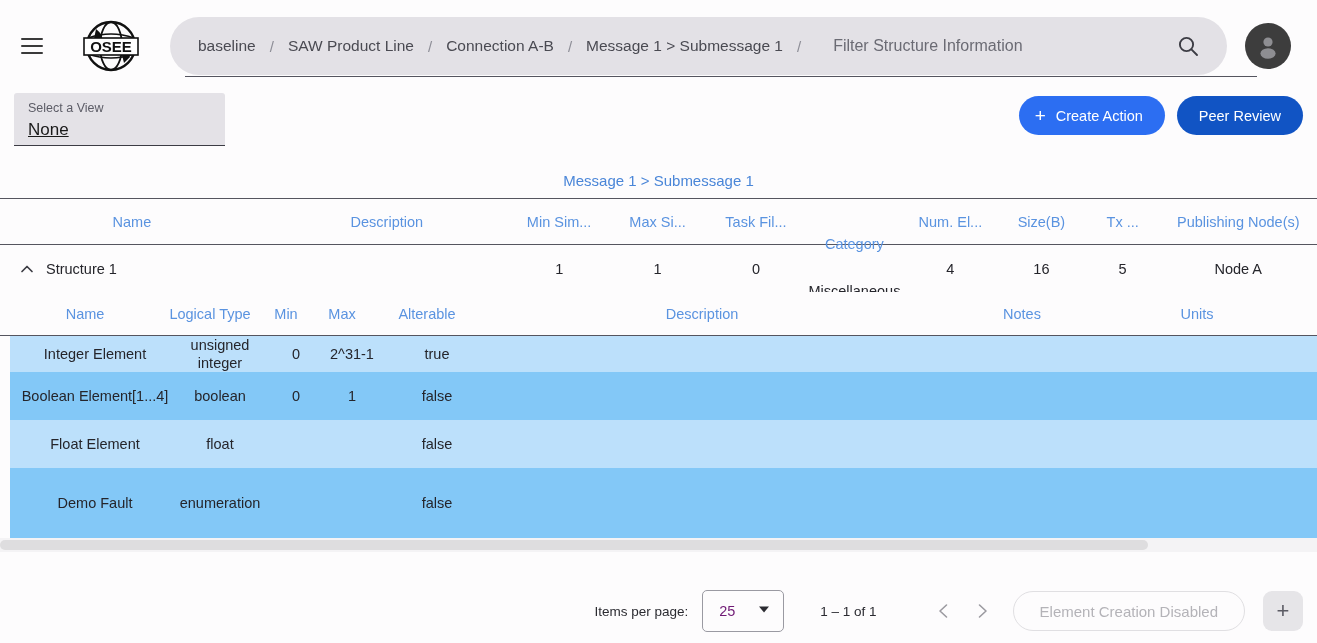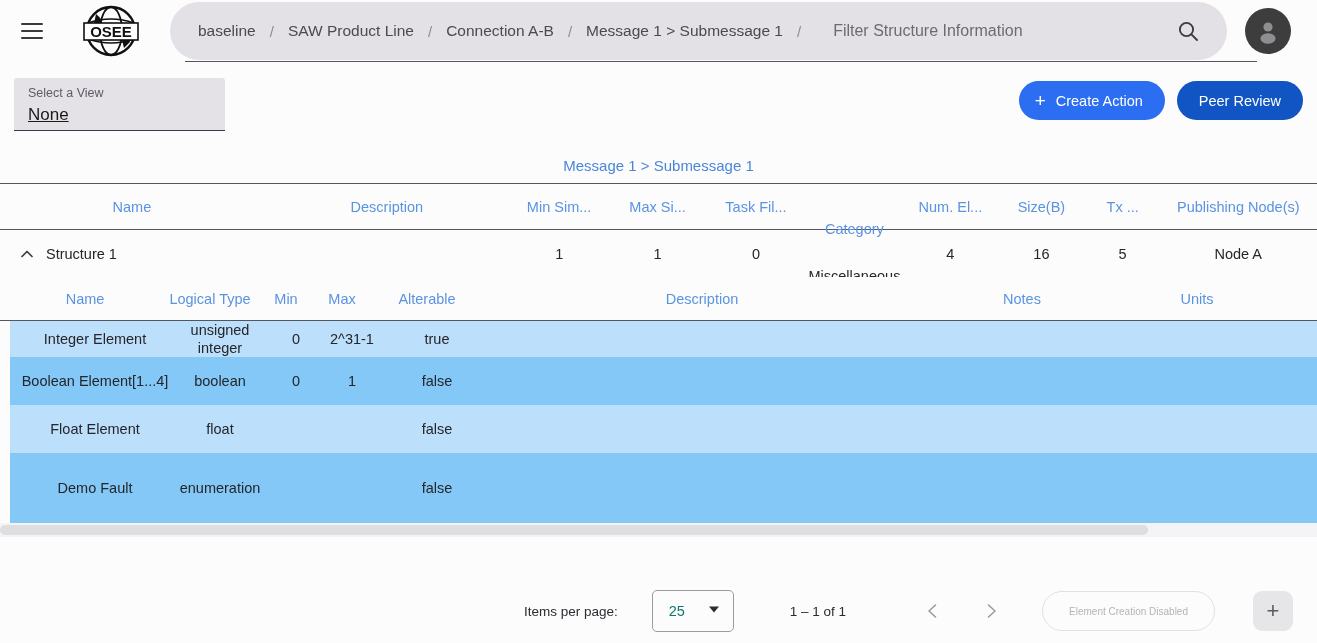--- a/index.html
+++ b/index.html
@@ -14,20 +14,21 @@
     position: relative;
   }
 
   
   .topbar {
     height: 62px;
     display: flex;
     align-items: center;
     background: #fdfcfd;
     position: relative;
+    margin-top: 15px;
   }
   .hamburger {
     width: 44px; height: 44px;
     margin-left: 10px;
     display: flex; flex-direction: column;
     align-items: center; justify-content: center;
     gap: 5px;
     cursor: pointer;
   }
   .hamburger span {
@@ -301,60 +302,59 @@
   }
 
   
   .paginator {
     position: absolute;
     left: 0; right: 0; bottom: 0;
     height: 64px;
     display: flex;
     align-items: center;
     justify-content: flex-end;
-    padding-right: 24px;
+    padding-right: 14px;
     background: #fdfcfd;
-    gap: 20px;
   }
   .pg-label {
     font-size: 13.5px;
     color: #2b2b31;
     margin-right: 14px;
   }
   .pg-select {
     width: 82px; height: 42px;
     border: 1px solid #9a9aa2;
     border-radius: 5px;
     display: flex;
     align-items: center;
     justify-content: space-between;
     padding: 0 12px 0 16px;
     cursor: pointer;
     margin-right: 36px;
   }
-  .pg-select .v { font-size: 14.5px; color: #0f766e; }
+  .pg-select .v { font-size: 14.5px; color: #701a75; }
   .pg-range {
     font-size: 13.5px;
     color: #2b2b31;
     margin-right: 48px;
   }
   .pg-nav {
     width: 38px; height: 38px;
     display: flex; align-items: center; justify-content: center;
     cursor: pointer;
   }
   .disabled-pill {
     height: 40px;
     border: 1px solid #e0dfe2;
     border-radius: 20px;
     display: flex;
     align-items: center;
     justify-content: flex-end;
     padding: 0 26px;
-    font-size: 10px;
+    font-size: 15px;
     color: #b4b3b8;
     margin-left: 12px;
   }
   .add-btn {
     width: 40px; height: 40px;
     background: #e6e5e8;
     border-radius: 9px;
     display: flex; align-items: center; justify-content: center;
     margin-left: 18px;
     cursor: pointer;

